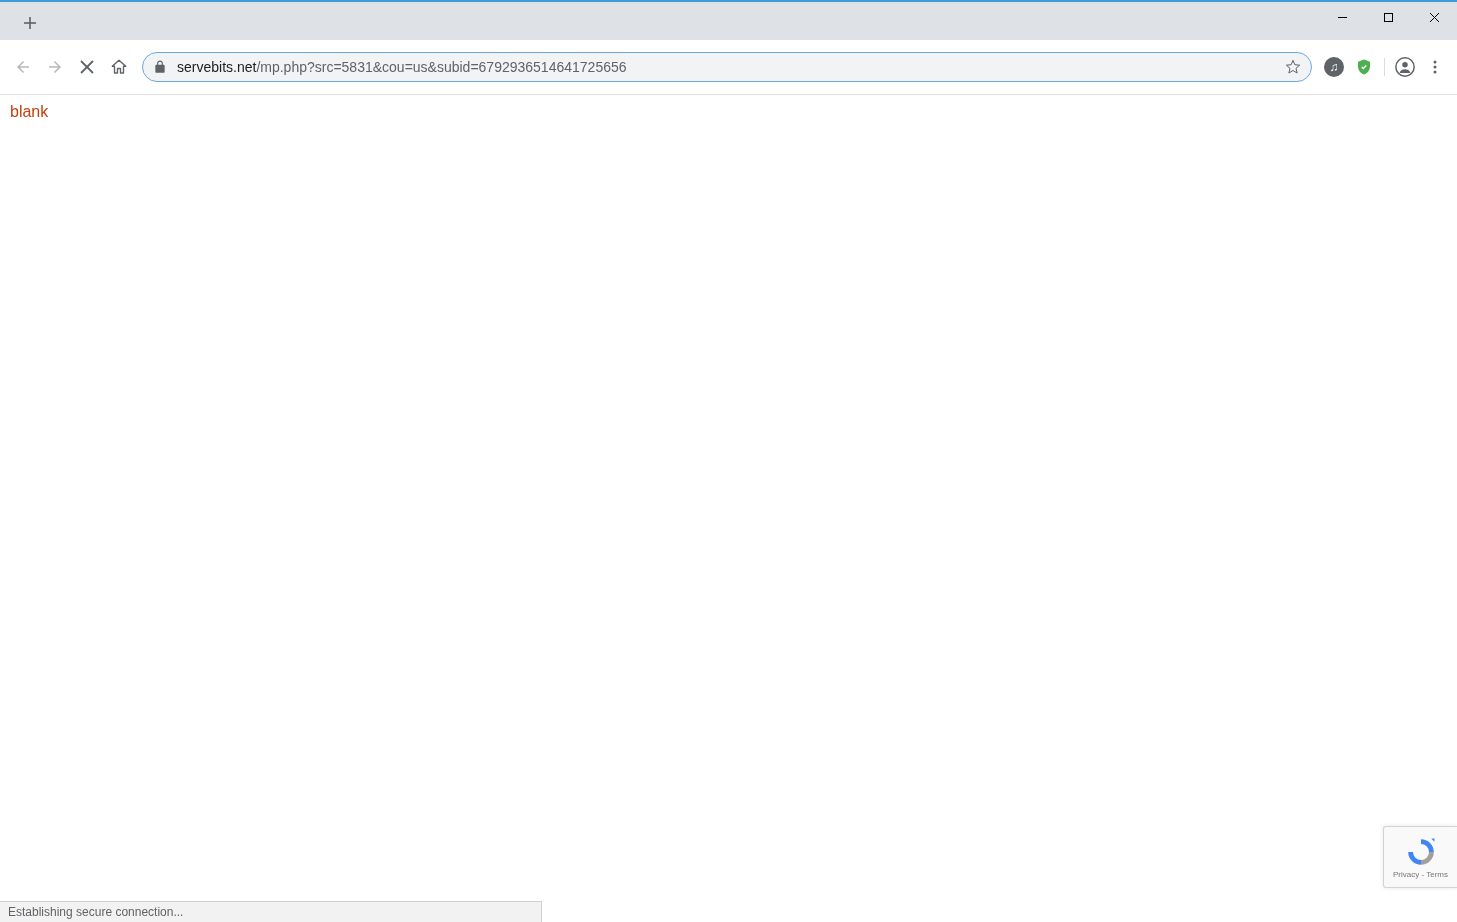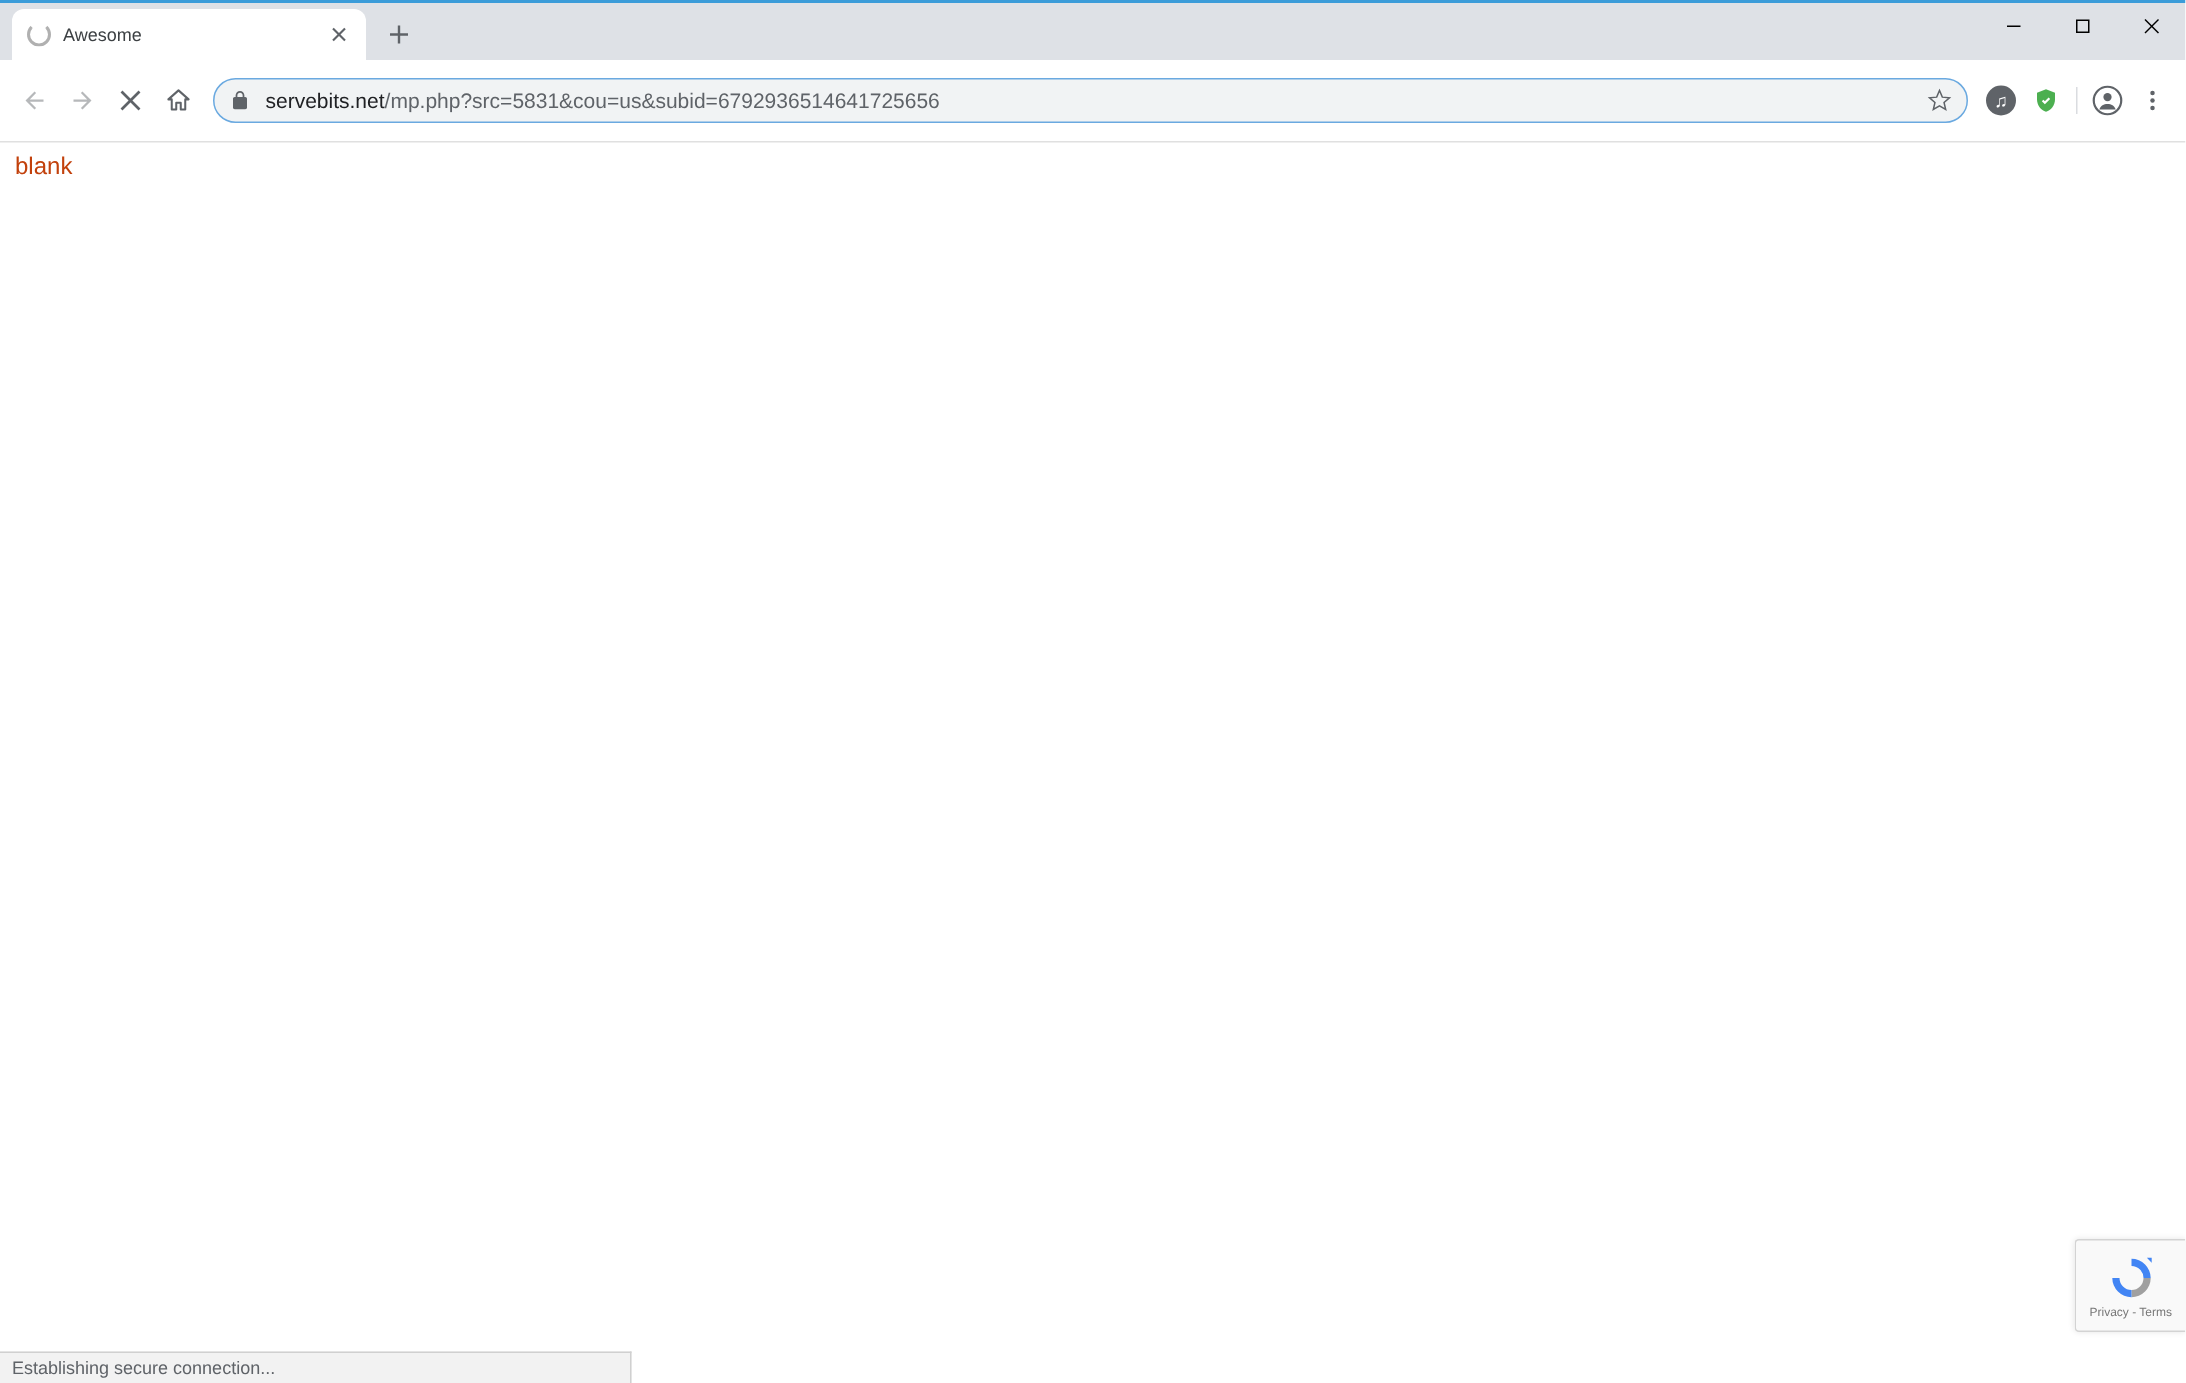--- a/index.html
+++ b/index.html
@@ -204,21 +204,21 @@
       position: absolute;
       left: 0;
       bottom: 0;
       background: #f2f2f2;
       border: 1px solid #d0d0d0;
       border-left: none;
       border-bottom: none;
       padding: 3px 8px;
       font-size: 12px;
       color: #5f6368;
-      width: 421px;
+      width: 542px;
     }
     
     .recaptcha {
       position: absolute;
       right: 0;
       bottom: 34px;
       width: 74px;
       height: 62px;
       background: #f9f9f9;
       border: 1px solid #d3d3d3;
@@ -243,30 +243,20 @@
       text-align: center;
       margin-top: 2px;
     }
   </style>
 </head>
 <body>
 
 <div class="top-accent"></div>
 
 <div class="tab-strip">
-  <div class="tab">
-    <div class="tab-spinner"></div>
-    <div class="tab-title">Awesome</div>
-    <div class="tab-close">
-      <svg width="10" height="10" viewBox="0 0 10 10">
-        <line x1="1" y1="1" x2="9" y2="9" stroke="#5f6368" stroke-width="1.4"></line>
-        <line x1="9" y1="1" x2="1" y2="9" stroke="#5f6368" stroke-width="1.4"></line>
-      </svg>
-    </div>
-  </div>
   <div class="new-tab">
     <svg width="14" height="14" viewBox="0 0 14 14">
       <line x1="7" y1="1" x2="7" y2="13" stroke="#5f6368" stroke-width="1.6"></line>
       <line x1="1" y1="7" x2="13" y2="7" stroke="#5f6368" stroke-width="1.6"></line>
     </svg>
   </div>
 
   <div class="window-controls">
     <div class="win-btn">
       <svg width="11" height="11" viewBox="0 0 11 11">

